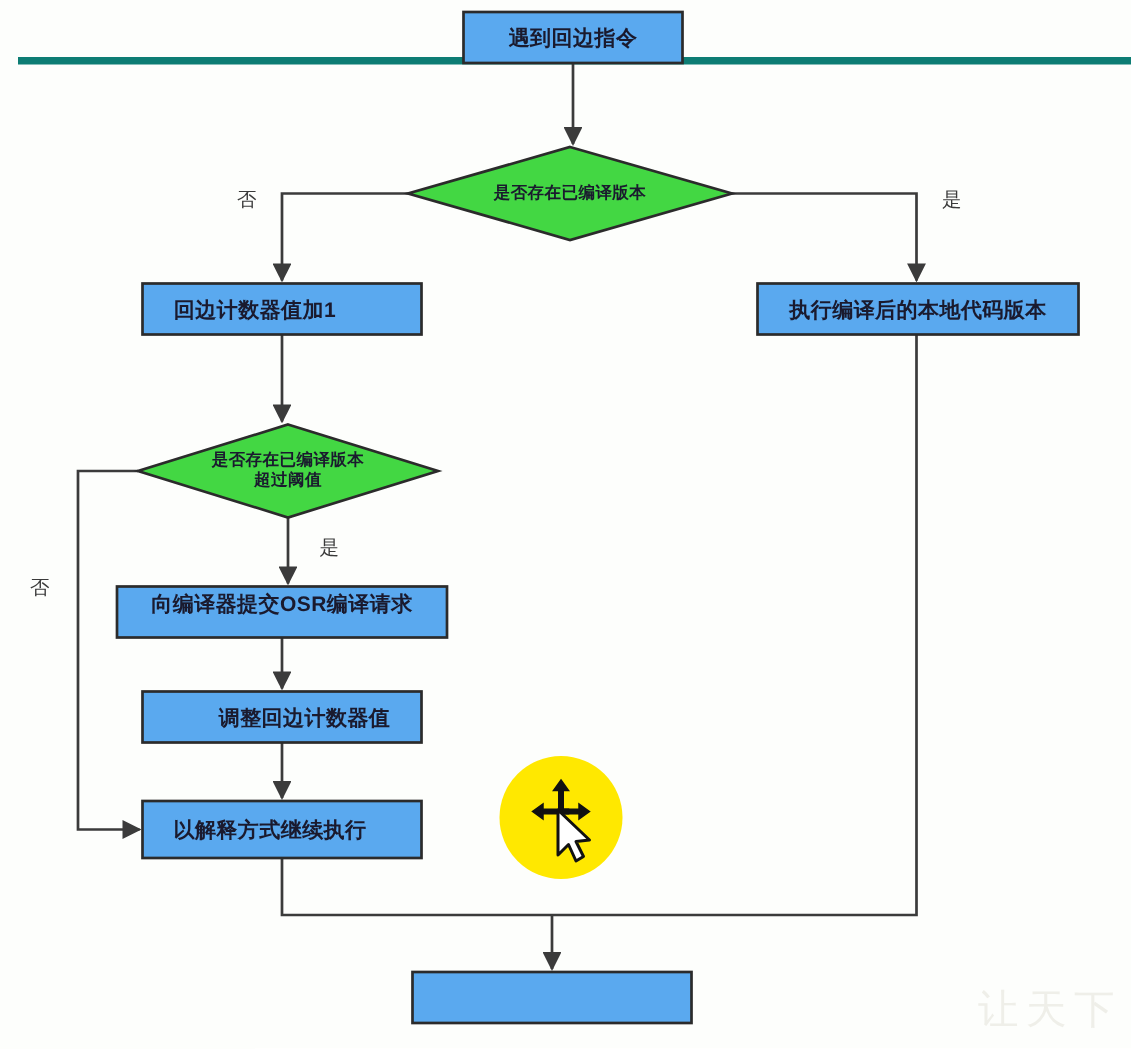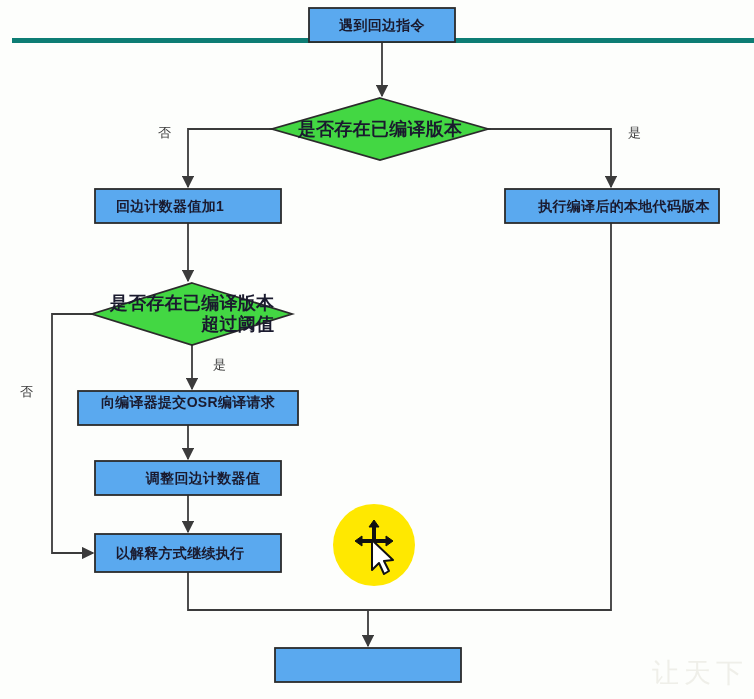--- a/index.html
+++ b/index.html
@@ -22,32 +22,32 @@
     left: 0;
     top: 0;
     width: 754px;
     height: 699px;
   }
   .node-label {
     position: absolute;
     display: flex;
     align-items: center;
     justify-content: center;
-    text-align: right;
+    text-align: center;
     color: #1a1a2e;
     font-weight: bold;
     letter-spacing: 0.3px;
     pointer-events: none;
     line-height: 1.15;
   }
   .box-label {
     font-size: 14px;
   }
   .diamond-label {
-    font-size: 18px;
+    font-size: 11px;
   }
   .edge-label {
     position: absolute;
     font-size: 13px;
     color: #3a3a3a;
     font-weight: normal;
   }
   .watermark {
     position: absolute;
     right: 6px;
@@ -118,21 +118,21 @@
     <polygon points="380,98 488,129 380,160 272,129" fill="#43d743" stroke="#2b2b2b" stroke-width="1.8"></polygon>
     <polygon points="192,283 292,314 192,345 92,314" fill="#43d743" stroke="#2b2b2b" stroke-width="1.8"></polygon>
   </svg>
 
   <div class="node-label box-label" style="left:309px; top:8px; width:146px; height:34px;">遇到回边指令</div>
 
   <div class="node-label diamond-label" style="left:272px; top:98px; width:216px; height:62px;">是否存在已编译版本</div>
 
   <div class="node-label box-label" style="left:95px; top:189px; width:150px; height:34px;">回边计数器值加1</div>
 
-  <div class="node-label box-label" style="left:505px; top:189px; width:214px; height:34px;padding-left:12px;">执行编译后的本地代码版本</div>
+  <div class="node-label box-label" style="left:505px; top:189px; width:214px; height:34px;">执行编译后的本地代码版本</div>
 
   <div class="node-label diamond-label" style="left:92px; top:283px; width:200px; height:62px; white-space:pre-line;">是否存在已编译版本
 超过阈值</div>
 
   <div class="node-label box-label" style="left:78px; top:391px; width:220px; height:22px;">向编译器提交OSR编译请求</div>
 
   <div class="node-label box-label" style="left:95px; top:461px; width:216px; height:34px;">调整回边计数器值</div>
 
   <div class="node-label box-label" style="left:95px; top:534px; width:170px; height:38px;">以解释方式继续执行</div>
 

